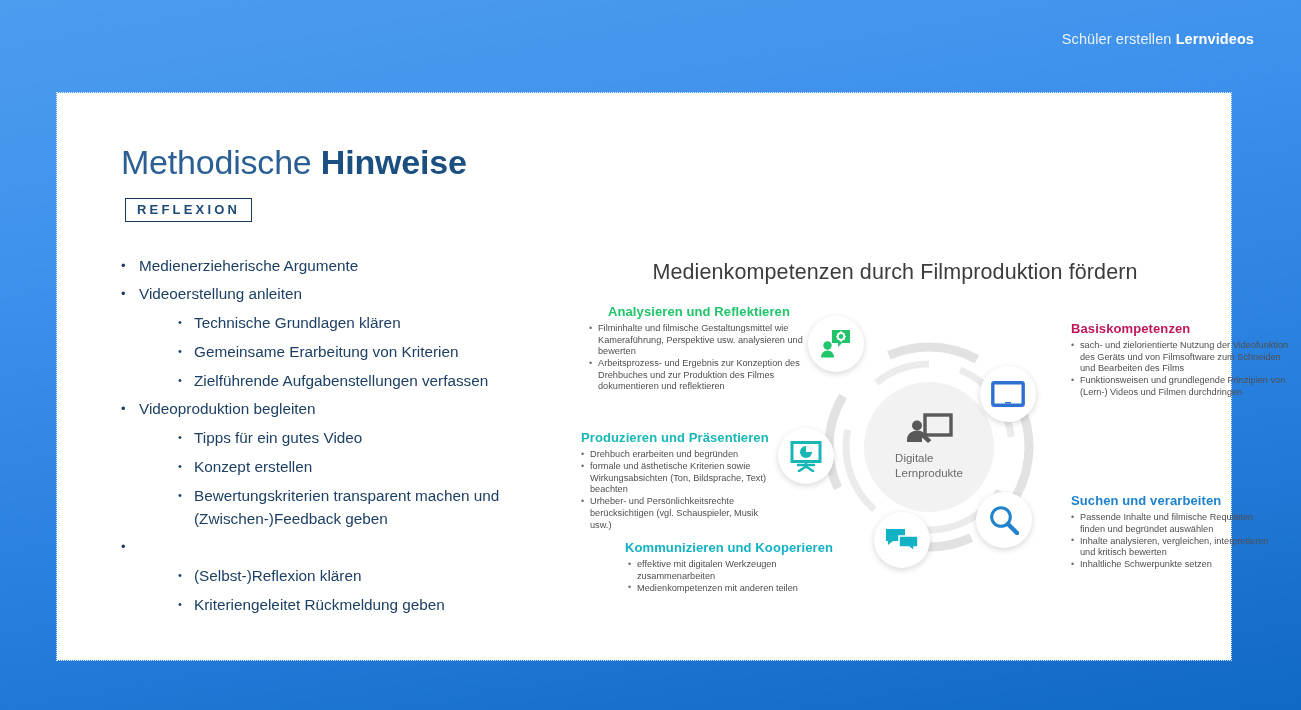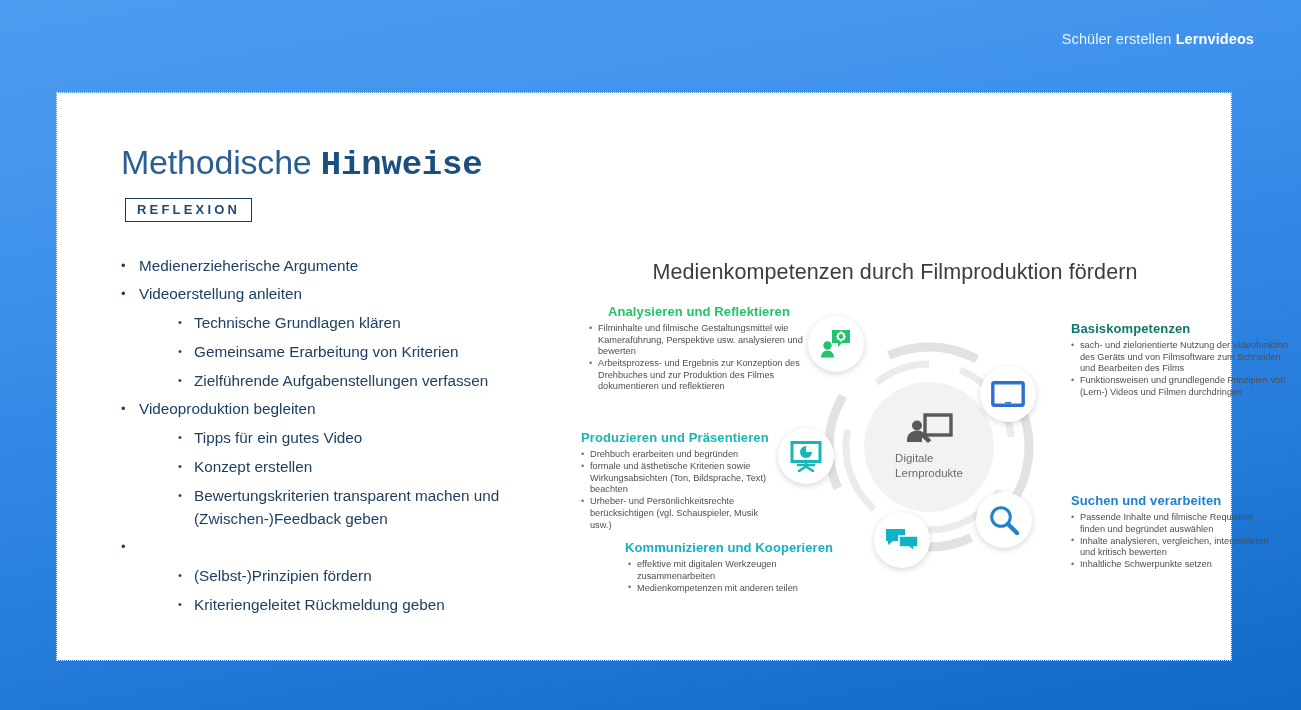--- a/index.html
+++ b/index.html
@@ -35,21 +35,21 @@
   
   .title {
     position: absolute;
     left: 62px; top: 48px;
     font-size: 34px;
     color: #2b5f93;
     font-weight: 300;
     letter-spacing: -.2px;
     white-space: nowrap;
   }
-  .title .b { font-weight: bold; color: #1b4f80; font-family: Liberation Mono, monospace; }
+  .title .b { font-weight: bold; color: #1b4f80; }
 
   .badge {
     position: absolute;
     left: 66px; top: 103px;
     border: 1.6px solid #1b3a5c;
     padding: 4px 11px 5px 11px;
     font-size: 13px;
     font-weight: bold;
     letter-spacing: 3.2px;
     color: #1f4a73;
@@ -142,21 +142,21 @@
   .sec li:before {
     content: "\2022";
     position: absolute; left: 0; top: -.5px;
     color: #6d6d6d;
     font-size: 9px;
   }
 
   .sec-analyse { left: 18px; top: 44px; width: 220px; }
   .sec-analyse h4 { color: #21c46a; text-align: center; }
   .sec-basis { left: 500px; top: 61px; width: 218px; }
-  .sec-basis h4 { color: #0f766e; }
+  .sec-basis h4 { color: #be185d; }
   .sec-basis li { font-size: 9.2px; }
   .sec-produz { left: 10px; top: 170px; width: 192px; }
   .sec-produz h4 { color: #19b6b6; }
   .sec-kommu { left: 54px; top: 280px; width: 210px; }
   .sec-kommu h4 { color: #12b2c4; }
   .sec-kommu li { padding-left: 12px; }
   .sec-kommu li:before { left: 3px; }
   .sec-suchen { left: 500px; top: 233px; width: 205px; }
   .sec-suchen h4 { color: #2081cd; }
 
@@ -213,21 +213,21 @@
       <div class="bl lvl2">
         <span class="dot">•</span>
         <span class="txt">Bewertungskriterien transparent machen und
 (Zwischen-)Feedback geben</span>
       </div>
       <div class="bl lvl1">
         <span class="dot">•</span>
       </div>
       <div class="bl lvl2">
         <span class="dot">•</span>
-        <span class="txt">(Selbst-)Prinzipien fördern</span>
+        <span class="txt">(Selbst-)Reflexion klären</span>
       </div>
       <div class="bl lvl2">
         <span class="dot">•</span>
         <span class="txt">Kriteriengeleitet Rückmeldung geben</span>
       </div>
     </div>
 
   <div class="info">
 
     <div class="info-title">Medienkompetenzen durch Filmproduktion fördern</div>

